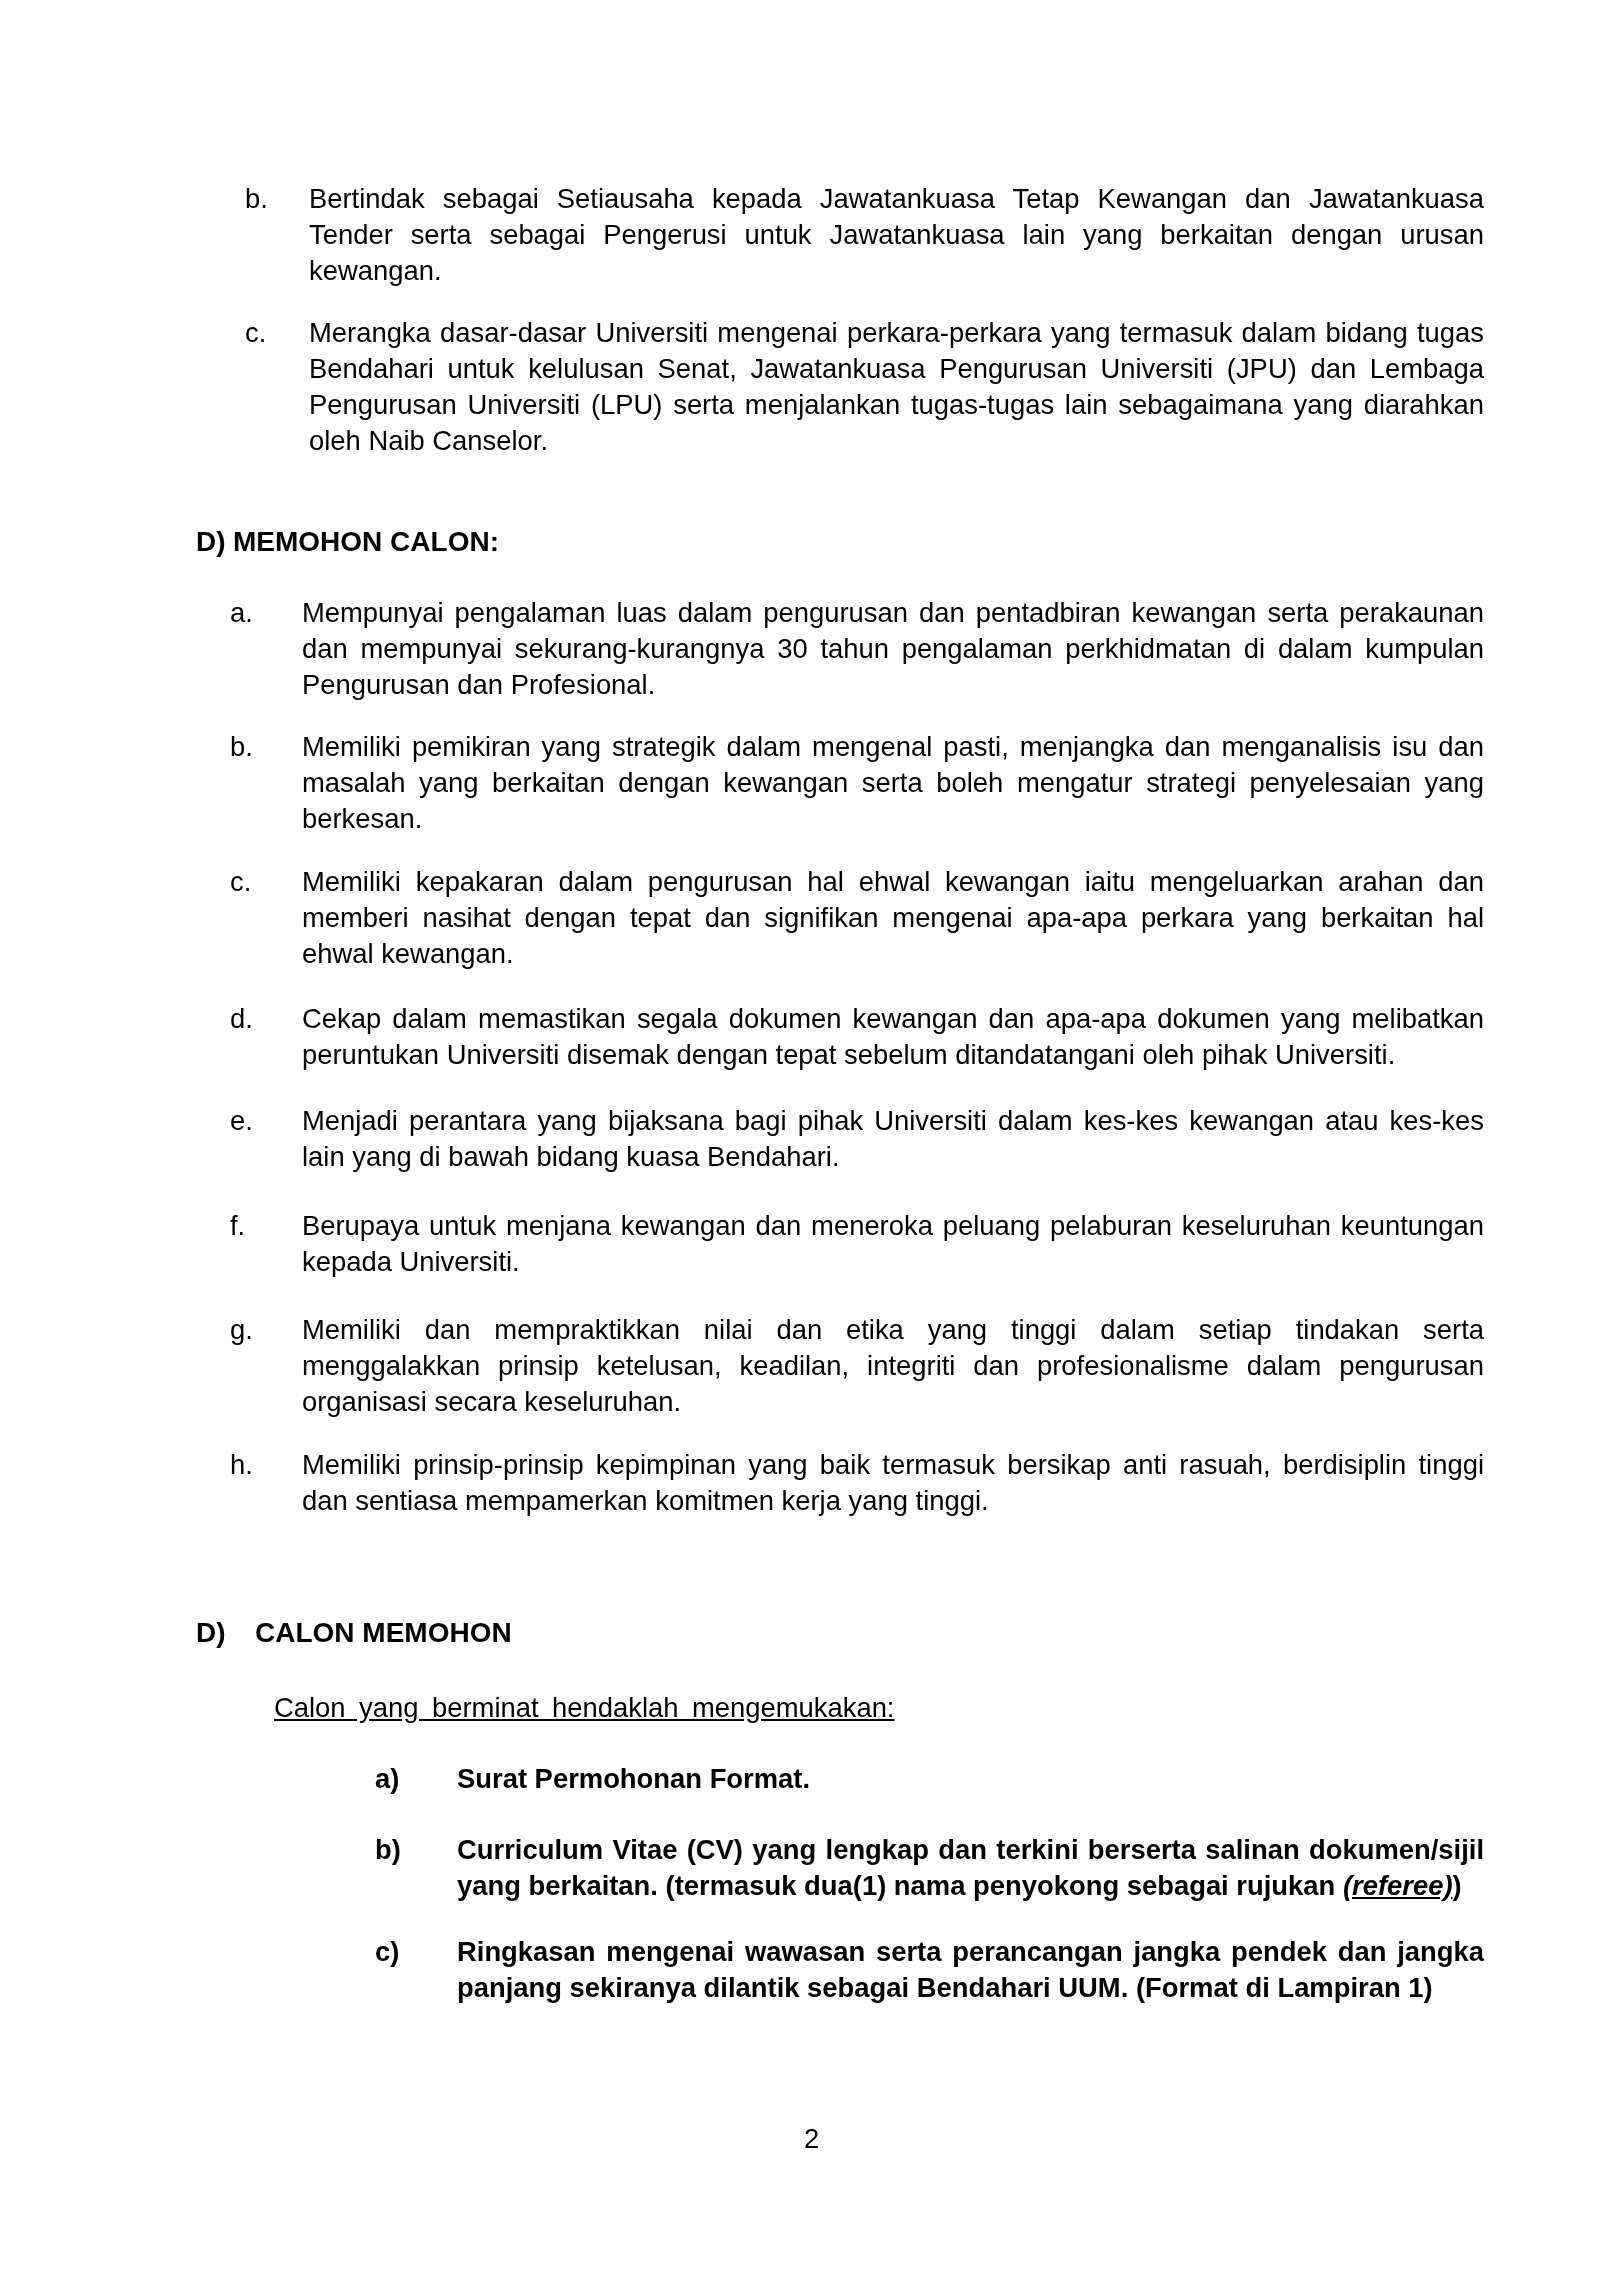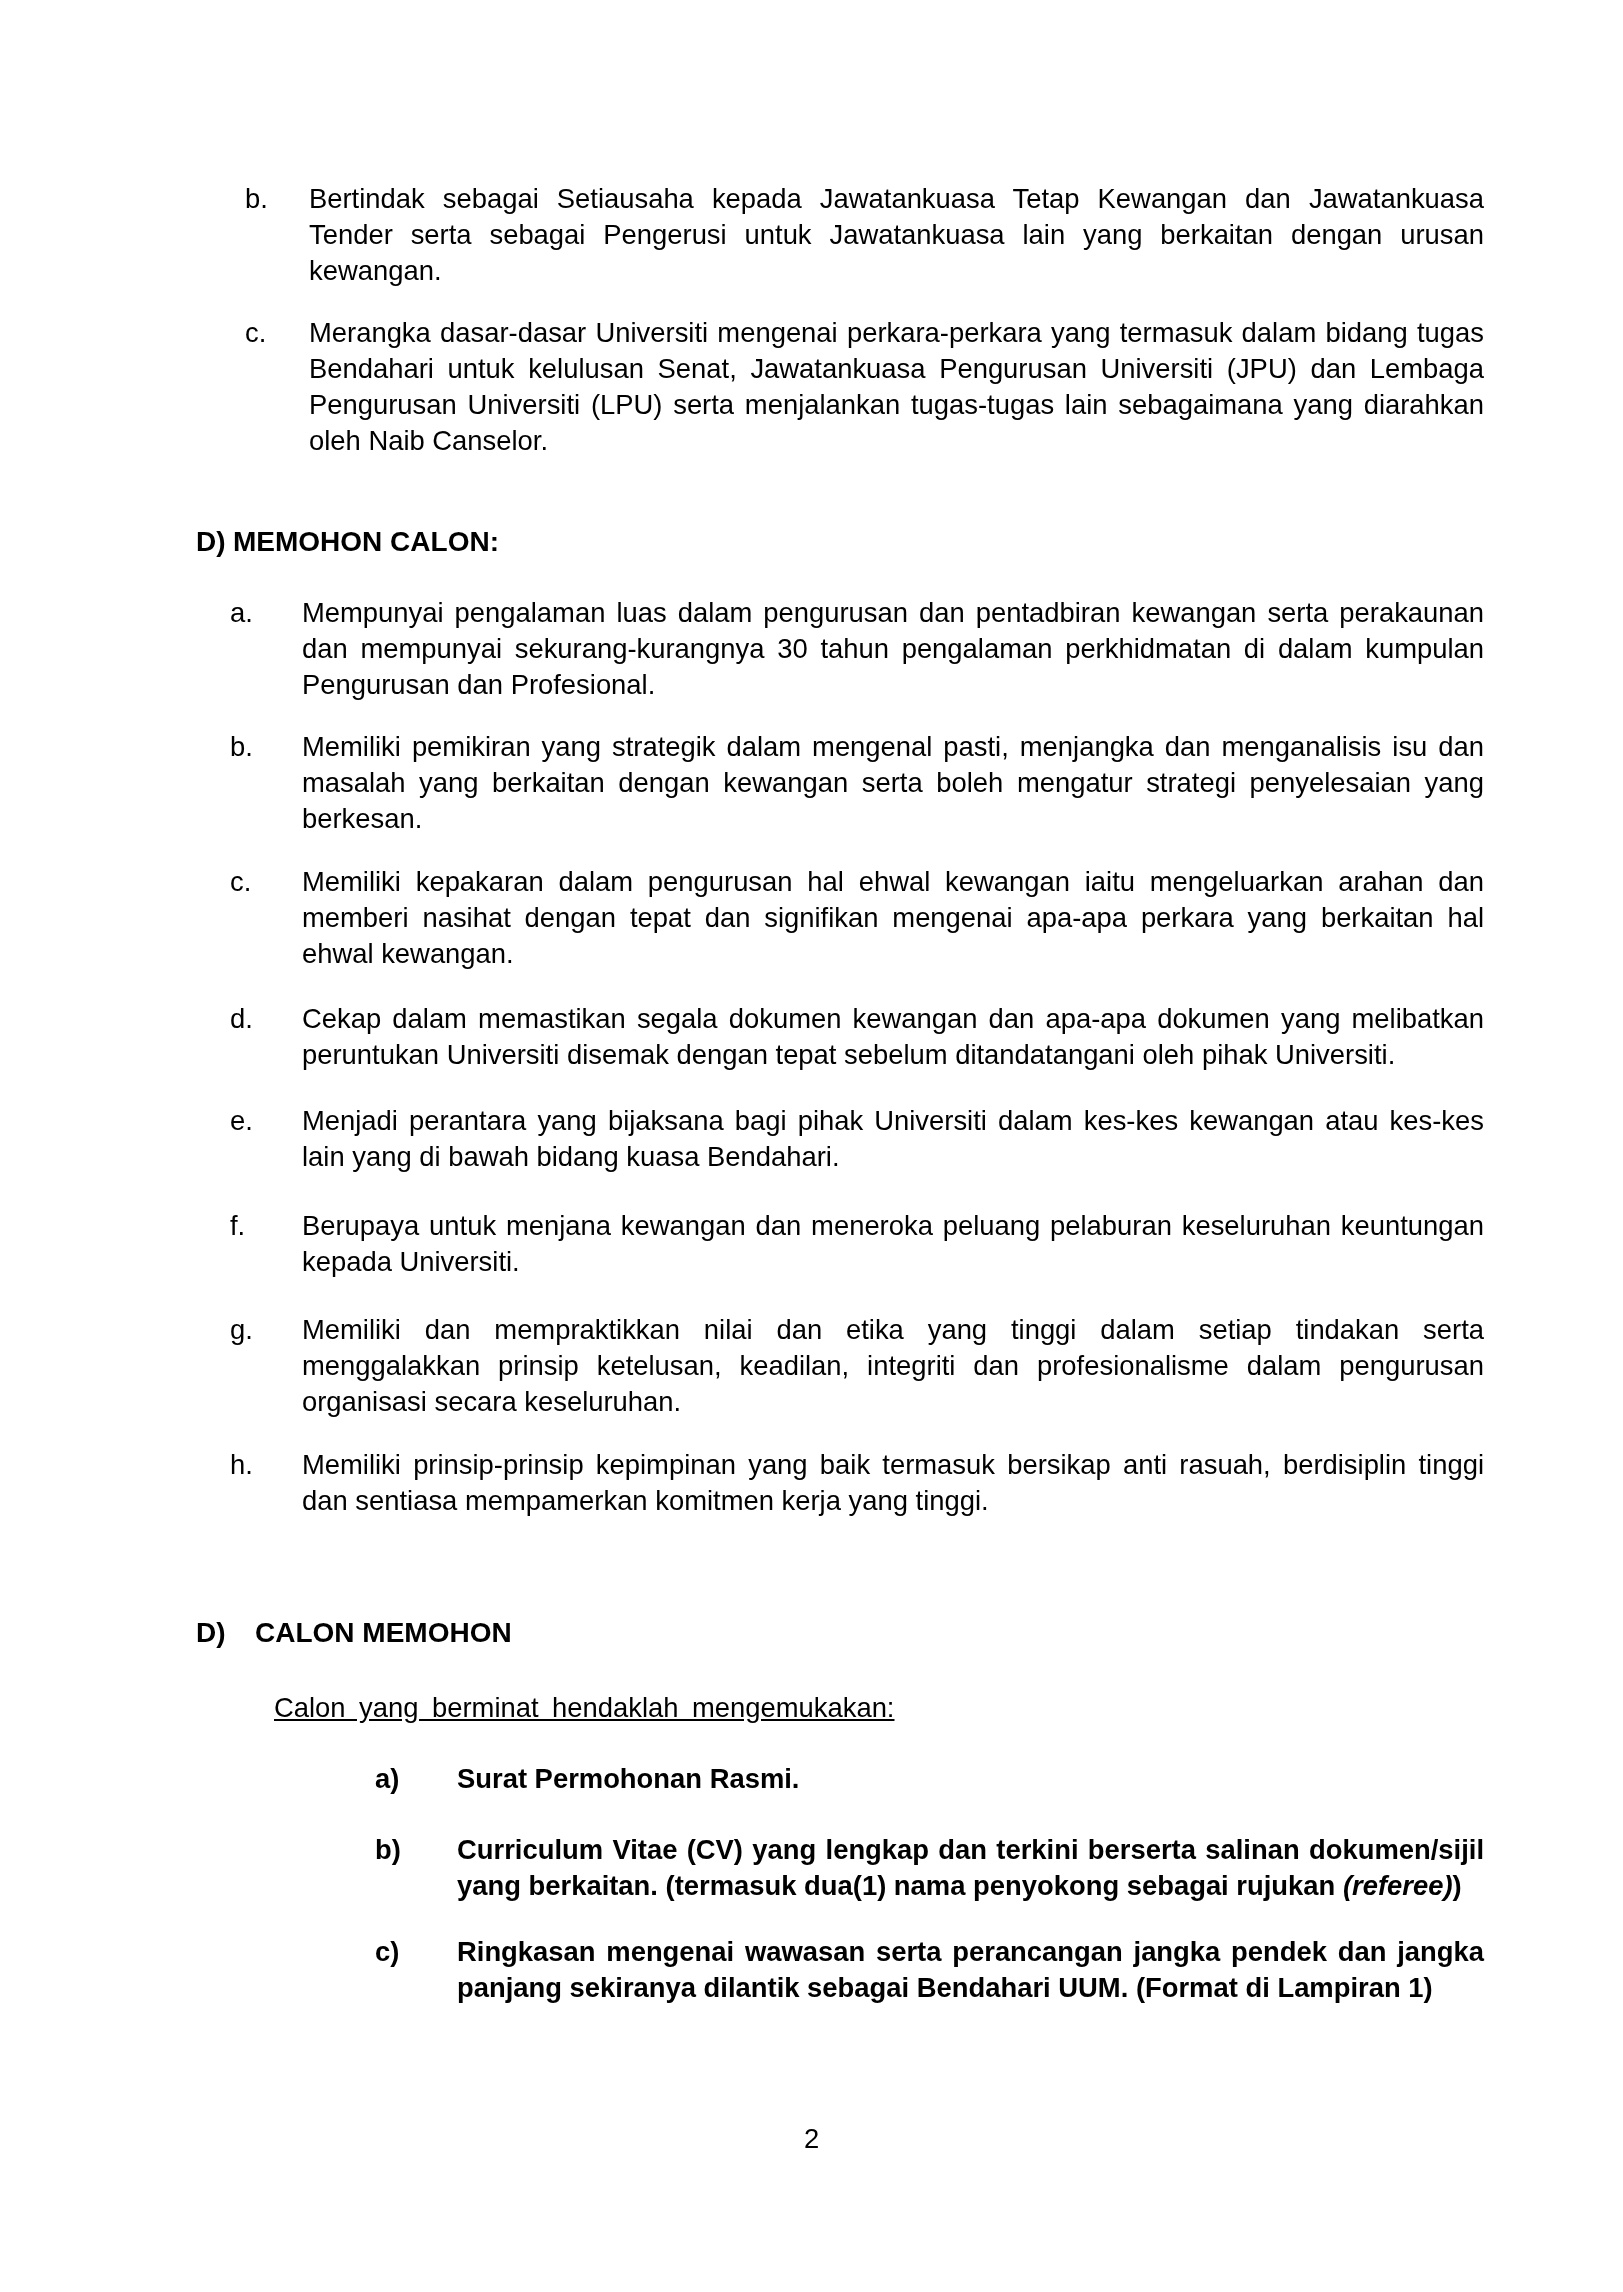--- a/index.html
+++ b/index.html
@@ -42,21 +42,21 @@
   .heading .hletter-kriteria { width: 37px; }
   .heading .hletter-cara { width: 59px; }
 
   .intro-line {
     margin-left: 274px;
     width: 1210px;
     word-spacing: 5.9px;
     text-decoration: underline;
   }
 
-  .italic-bold { font-style: italic; font-weight: bold; }
+  .italic-bold { font-style: italic; font-weight: bold; text-decoration: underline; }
 
   .page-number {
     position: absolute;
     top: 2121px;
     left: 0;
     width: 100%;
     text-align: center;
   }
 
   
@@ -126,21 +126,21 @@
 
   <div class="heading mb-40">
     <span class="hletter-cara">D)</span>
     <span>CALON MEMOHON</span>
   </div>
 
   <p class="intro-line mb-36">Calon yang berminat hendaklah mengemukakan:</p>
 
   <div class="list-item cara-item mb-36">
     <span class="letter">a)</span>
-    <p class="item-text">Surat Permohonan Rasmi.</p>
+    <p class="item-text">Surat Permohonan Format.</p>
   </div>
   <div class="list-item cara-item mb-31">
     <span class="letter">b)</span>
     <p class="item-text"><span>Curriculum Vitae (CV) yang lengkap dan terkini berserta salinan dokumen/sijil yang berkaitan. (termasuk dua(1) nama penyokong sebagai rujukan </span><span class="italic-bold">(referee)</span><span>)</span></p>
   </div>
   <div class="list-item cara-item">
     <span class="letter">c)</span>
     <p class="item-text">Ringkasan mengenai wawasan serta perancangan jangka pendek dan jangka panjang sekiranya dilantik sebagai Bendahari UUM. (Format di Lampiran 1)</p>
   </div>
 

